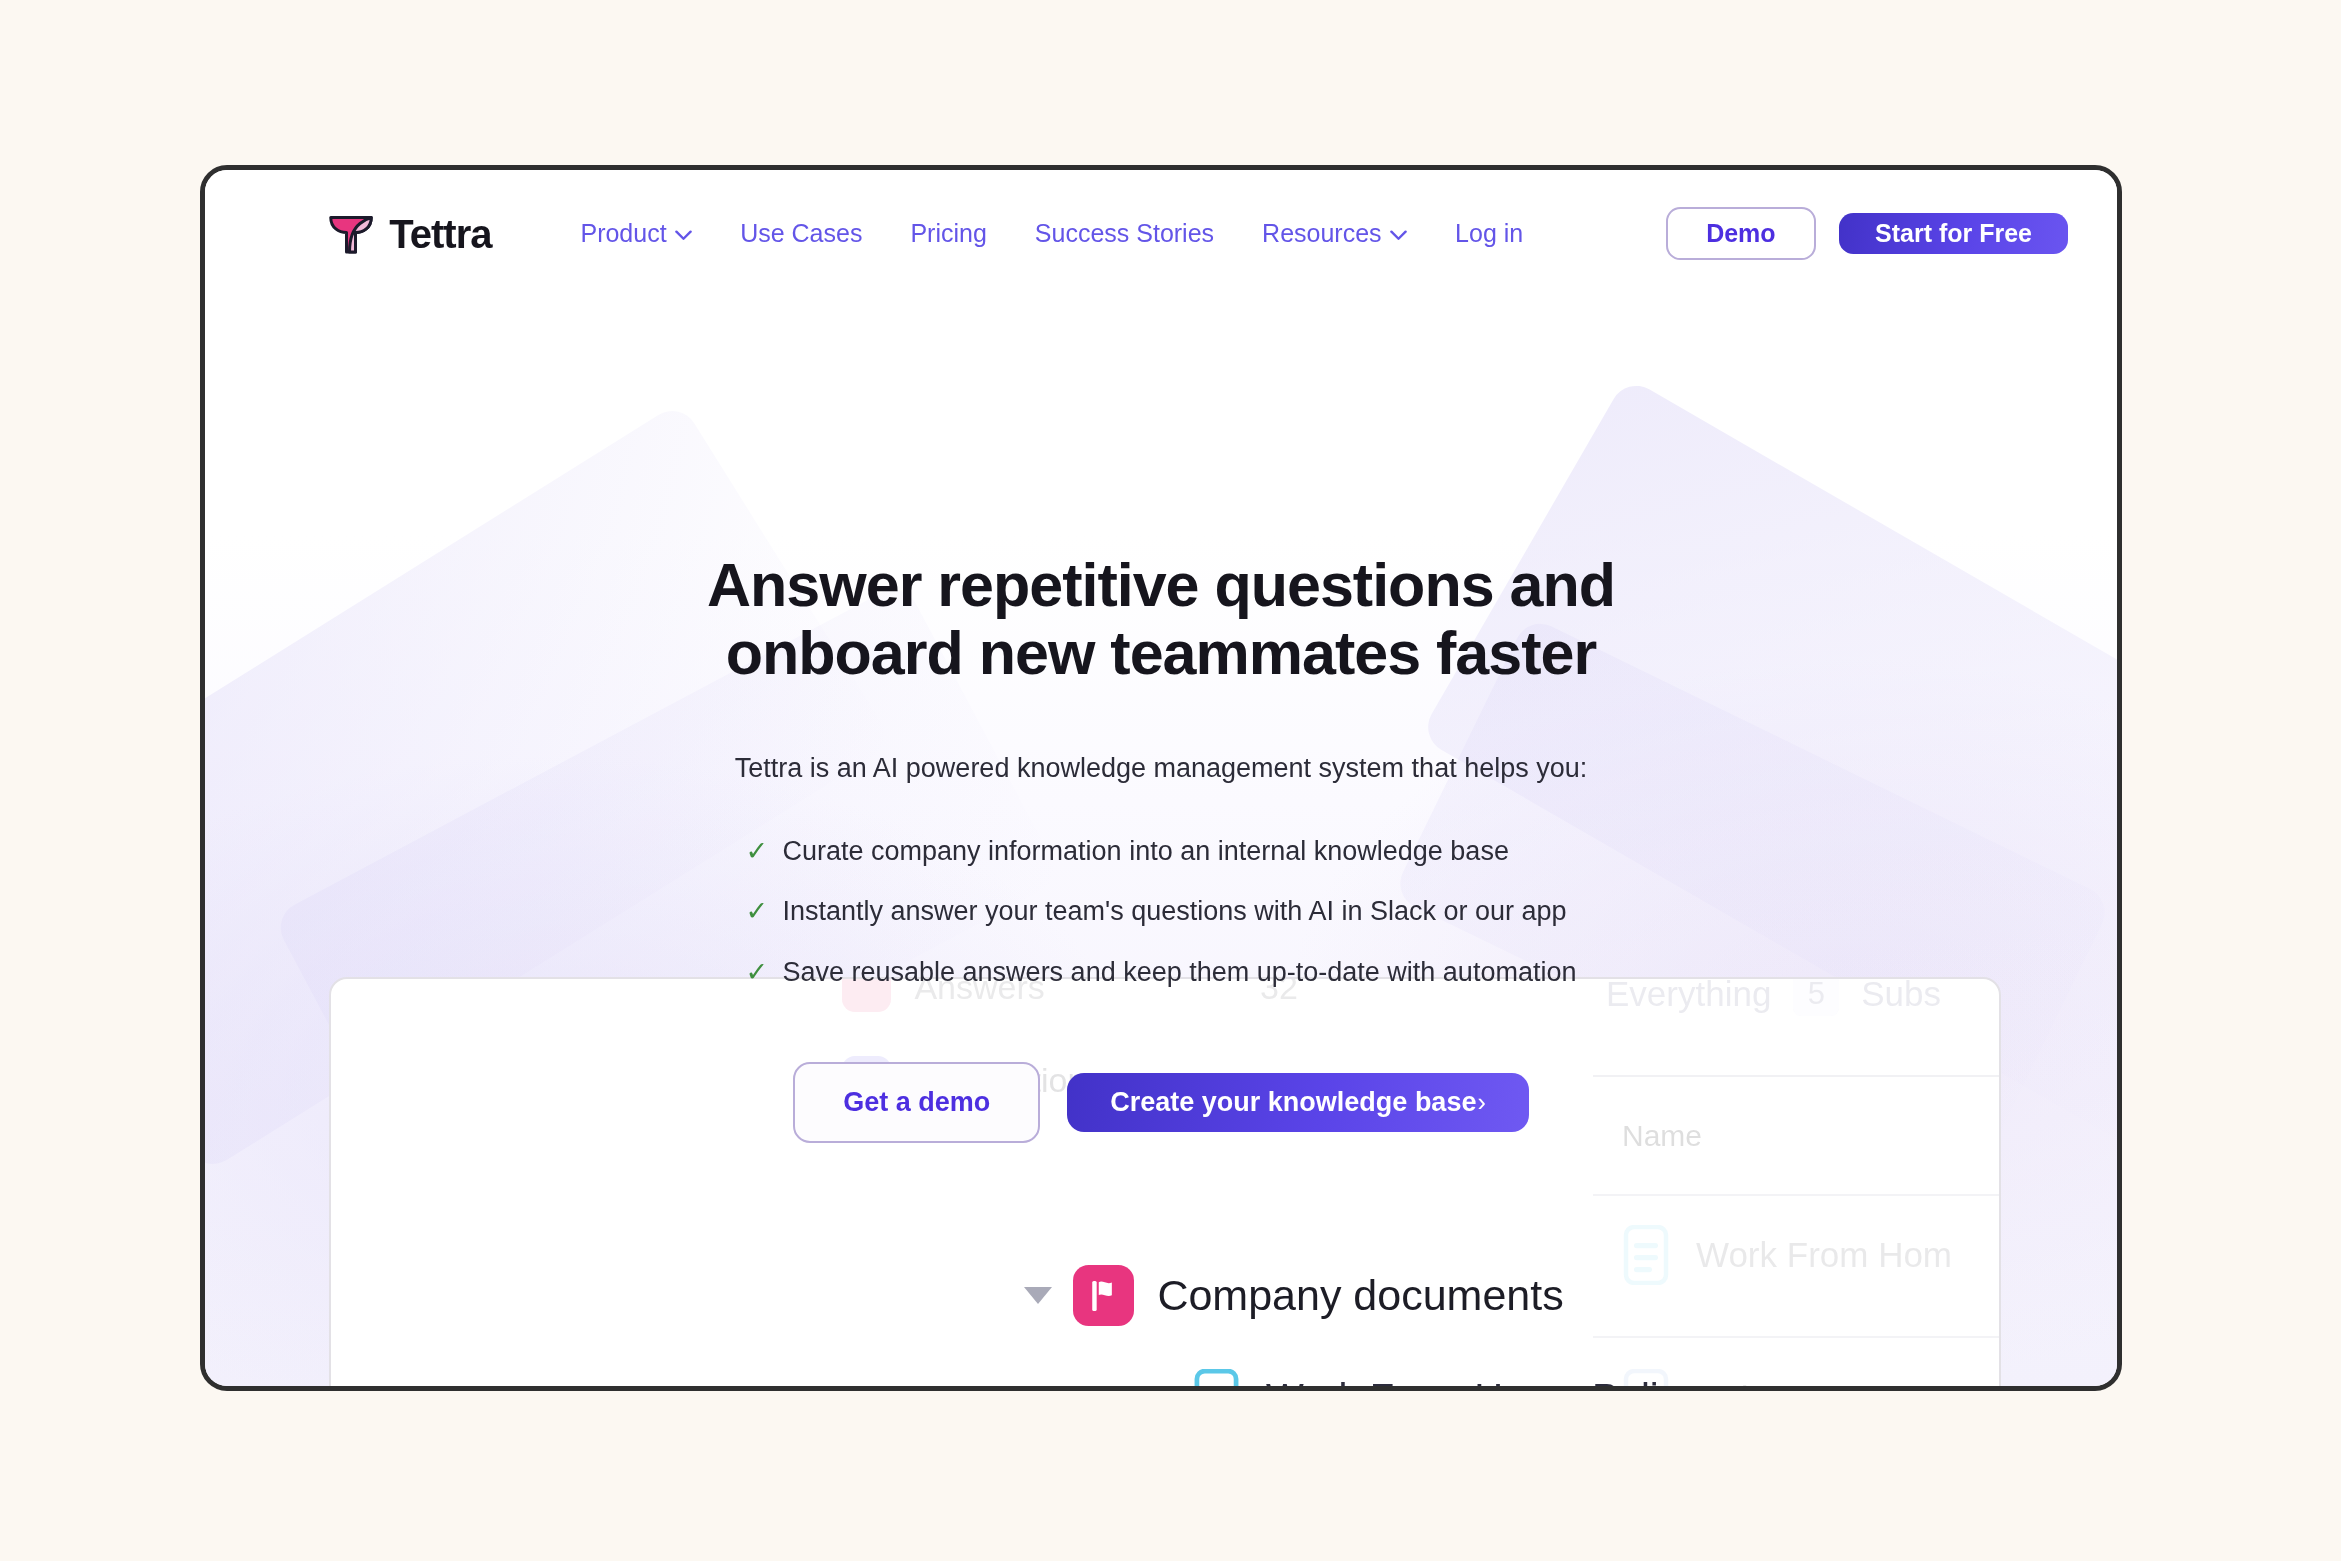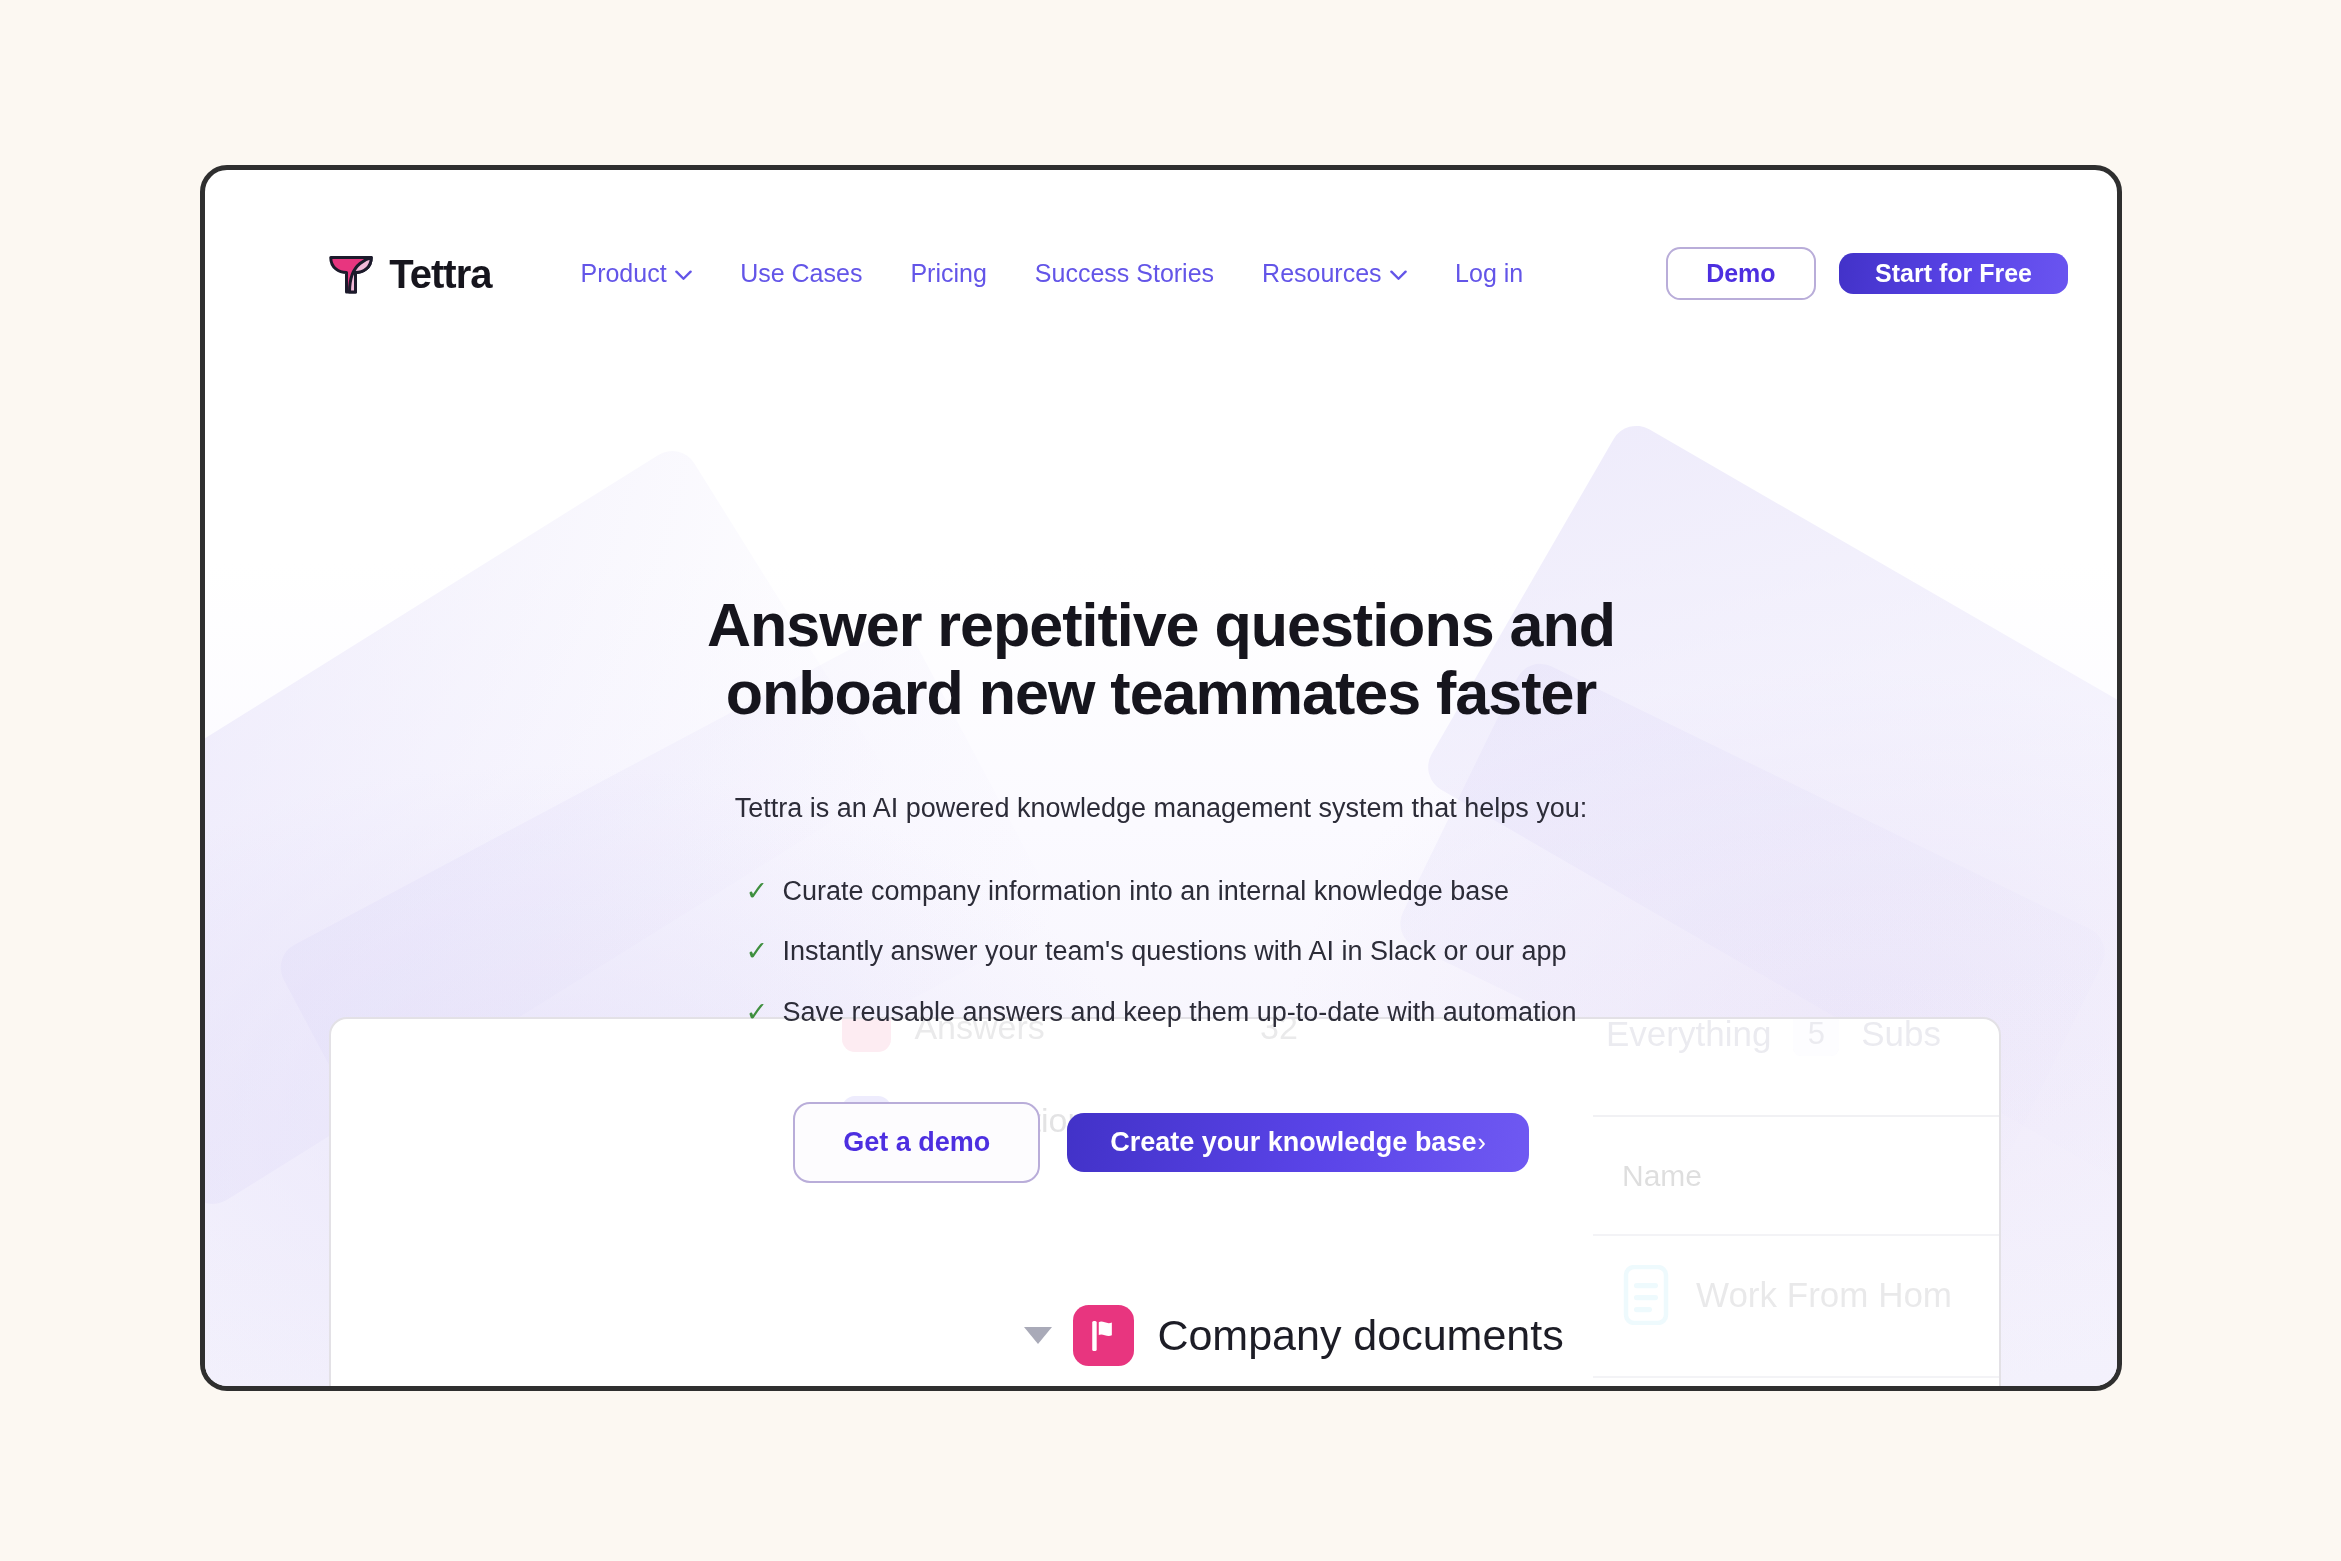--- a/index.html
+++ b/index.html
@@ -22,21 +22,20 @@
   }
 
   
   .page-canvas {
     position: absolute; inset: 0;
     background:
       radial-gradient(ellipse 976px 585px at 18% 78%, rgba(232,228,250,0.80) 0%, rgba(232,228,250,0) 62%),
       radial-gradient(ellipse 911px 585px at 86% 70%, rgba(236,229,248,0.72) 0%, rgba(236,229,248,0) 62%),
       radial-gradient(ellipse 781px 455px at 50% 100%, rgba(240,234,252,0.85) 0%, rgba(240,234,252,0) 70%),
       linear-gradient(180deg, #ffffff 0%, #ffffff 30%, #fbfaff 52%, #f6f4fd 78%, #f3f1fc 100%);
-    margin-top: 40px;
   }
   
   .streak {
     position: absolute;
     background: linear-gradient(135deg, rgba(225,220,248,0.55), rgba(225,220,248,0));
     transform-origin: center;
     pointer-events: none;
   }
   .streak.s1 { left: -169px; top: 416px; width: 813px; height: 403px; transform: rotate(-32deg); border-radius: 26px; }
   .streak.s2 { left: 104px;  top: 559px; width: 716px; height: 338px; transform: rotate(-28deg); border-radius: 26px; opacity:.7; }

